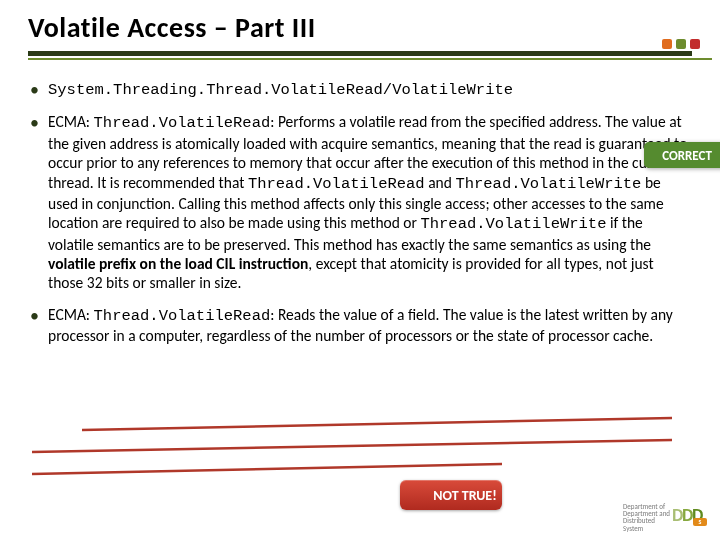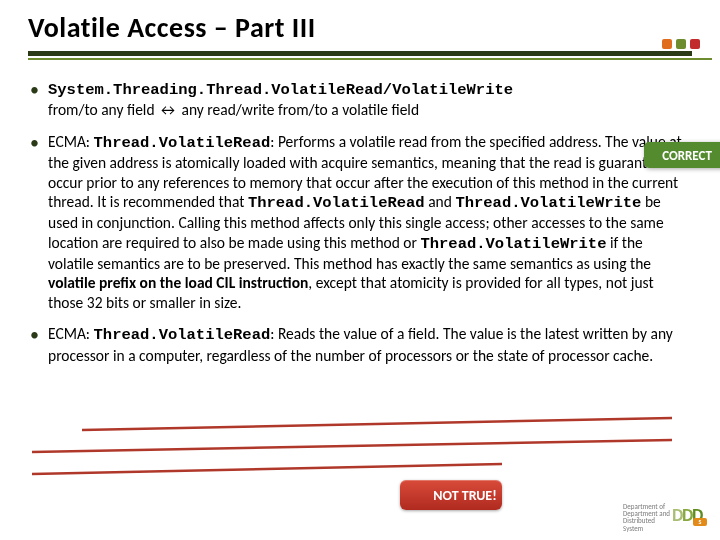--- a/index.html
+++ b/index.html
@@ -9,21 +9,21 @@
   .title-rule { position: relative; height: 14px; margin-bottom: 14px; }
   .rule-table { height: 5px; background: #2a3a17; width: 100%; }
   .rule-line { position: absolute; top: 7px; left: 0; right: -20px; height: 2px; background: #6d8c2e; }
   .dots-wrap { position: absolute; right: -8px; top: -12px; display: flex; gap: 4px; }
   .dot { width: 10px; height: 10px; border-radius: 2px; }
   .dot.d1 { background: #e06c1e; } .dot.d2 { background: #6d8c2e; } .dot.d3 { background: #c22c2c; }
 
   ul.bullets { list-style: none; font-size: 15.5px; line-height: 1.25; }
   ul.bullets > li { position: relative; padding-left: 20px; margin-bottom: 12px; }
   ul.bullets > li::before { content: "•"; position: absolute; left: 2px; top: 0; color: #2a3a17; font-size: 18px; }
-  .code { font-family: Consolas, "Courier New", monospace; font-weight: bold; }
+  .code { font-family: Consolas, "Courier New", monospace; }
   .b1-sub { margin-left: 0; }
 
   .correct-badge {
     position: absolute; right: -10px; top: 142px;
     width: 86px; height: 26px;
     background: #558b2f; color: #fff; font-size: 13px; font-weight: 600;
     display: flex; align-items: center; justify-content: center;
     border-radius: 5px;
     filter: drop-shadow(1px 1px 2px rgba(0,0,0,0.35));
     z-index: 5;
@@ -65,21 +65,20 @@
       <div class="dot d1"></div>
       <div class="dot d2"></div>
       <div class="dot d3"></div>
     </div>
   </div>
 
   <ul class="bullets">
 
     <li>
       <span class="code">System.Threading.Thread.VolatileRead/VolatileWrite</span><br>
-      <span class="b1-sub">from/to any field ↔ any read/write from/to a volatile field</span>
     </li>
 
     <li>
       <span>ECMA: </span><span class="code">Thread.VolatileRead</span><span>: Performs a volatile read from the specified address. The value at the given address is atomically loaded with acquire semantics, meaning that the read is guaranteed to occur prior to any references to memory that occur after the execution of this method in the current thread. It is recommended that </span><span class="code">Thread.VolatileRead</span><span> and </span><span class="code">Thread.VolatileWrite</span><span> be used in conjunction. Calling this method affects only this single access; other accesses to the same location are required to also be made using this method or </span><span class="code">Thread.VolatileWrite</span><span> if the volatile semantics are to be preserved. This method has exactly the same semantics as using the </span><b>volatile prefix on the load CIL instruction</b><span>, except that atomicity is provided for all types, not just those 32 bits or smaller in size.</span>
     </li>
 
     <li>
       <span>ECMA: </span><span class="code">Thread.VolatileRead</span><span>: Reads the value of a field. The value is the latest written by any processor in a computer, regardless of the number of processors or the state of processor cache.</span>
     </li>
 

